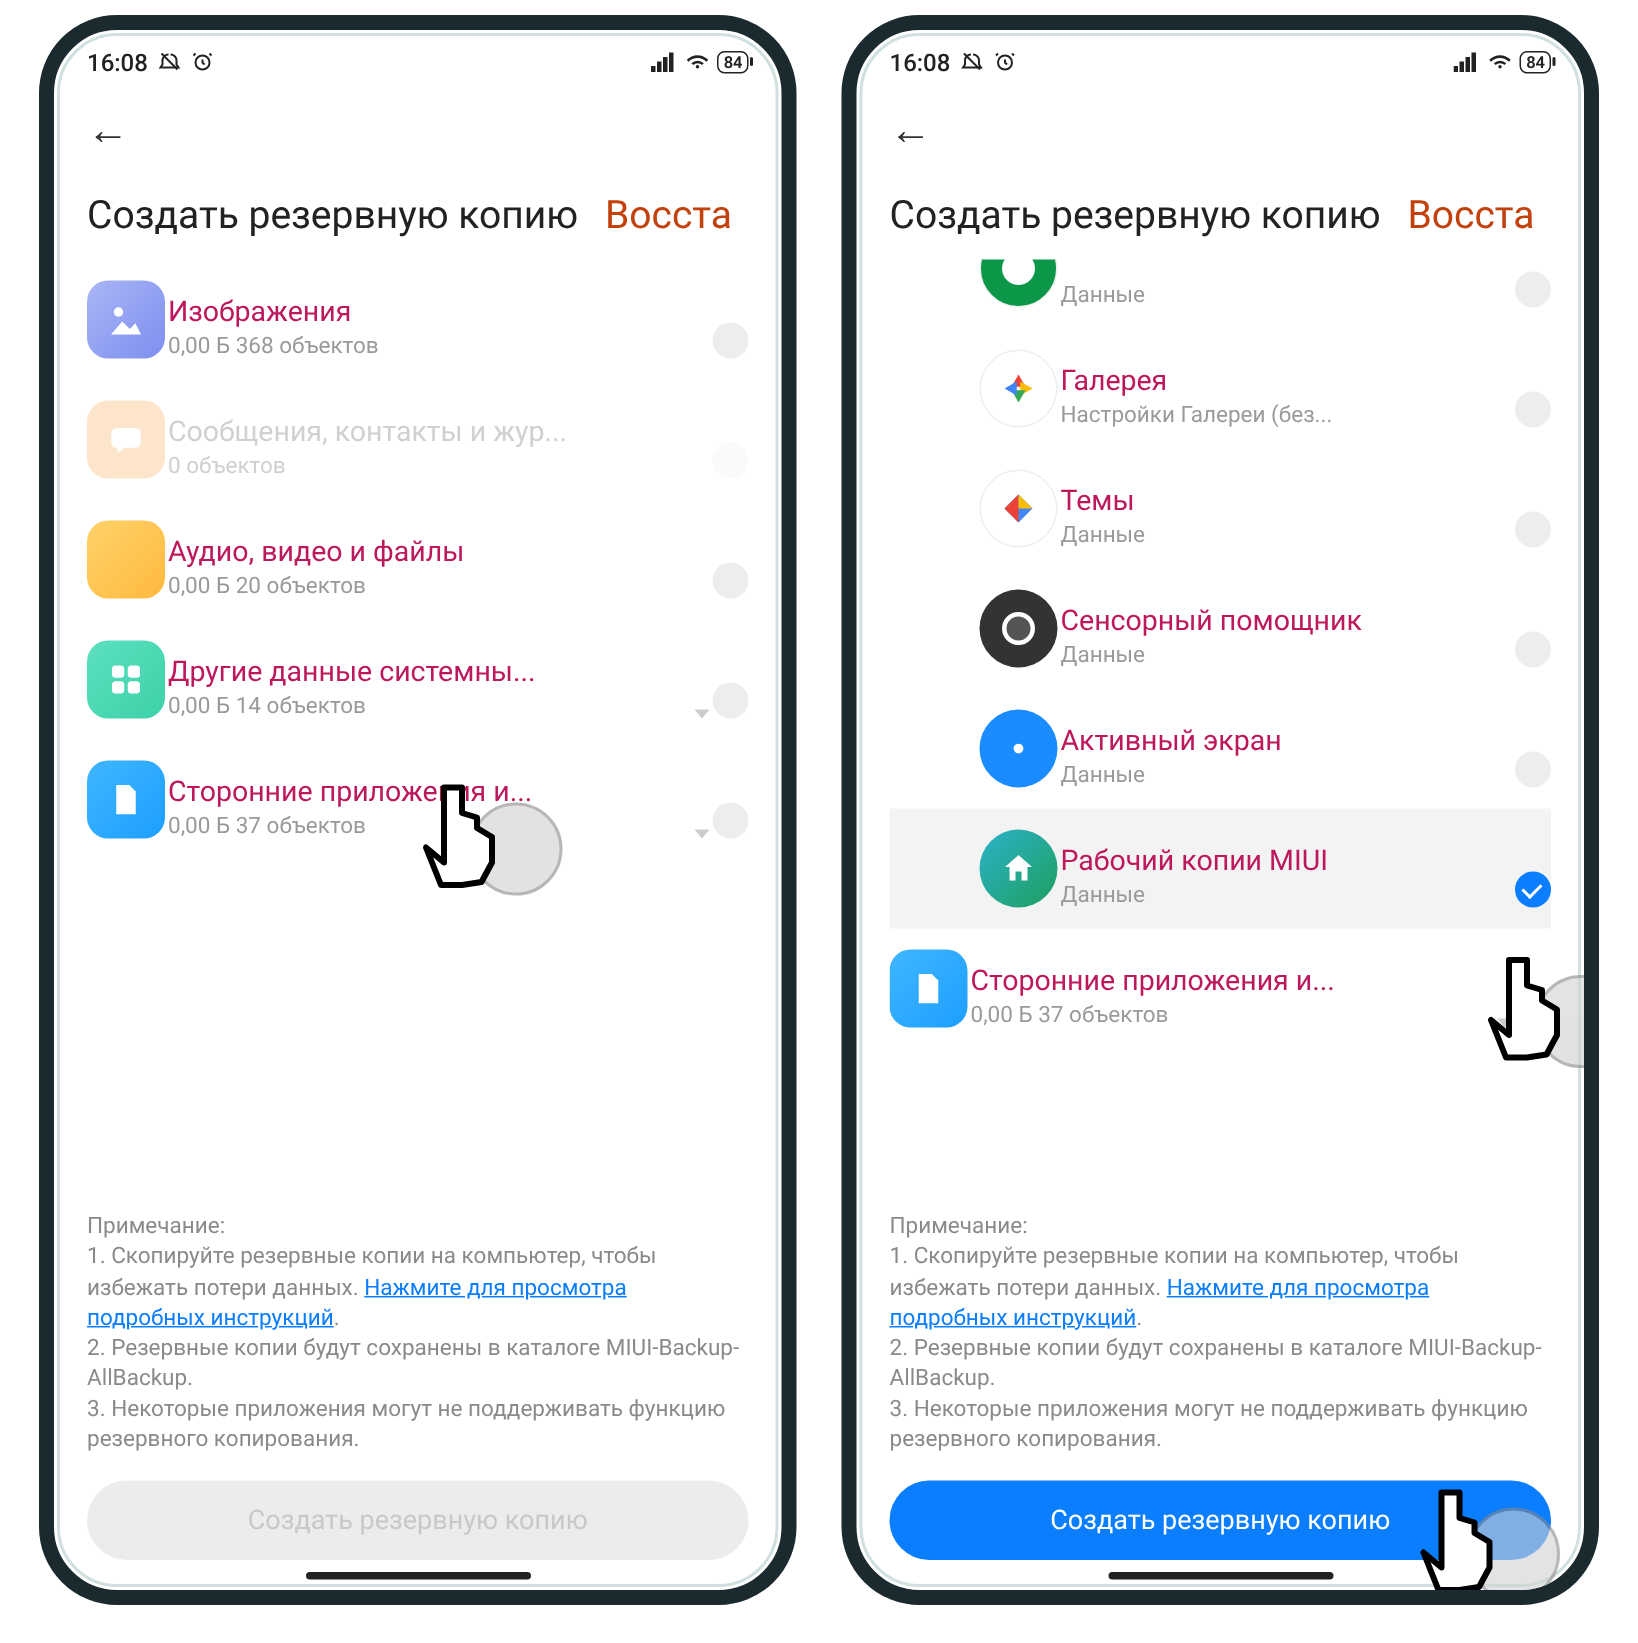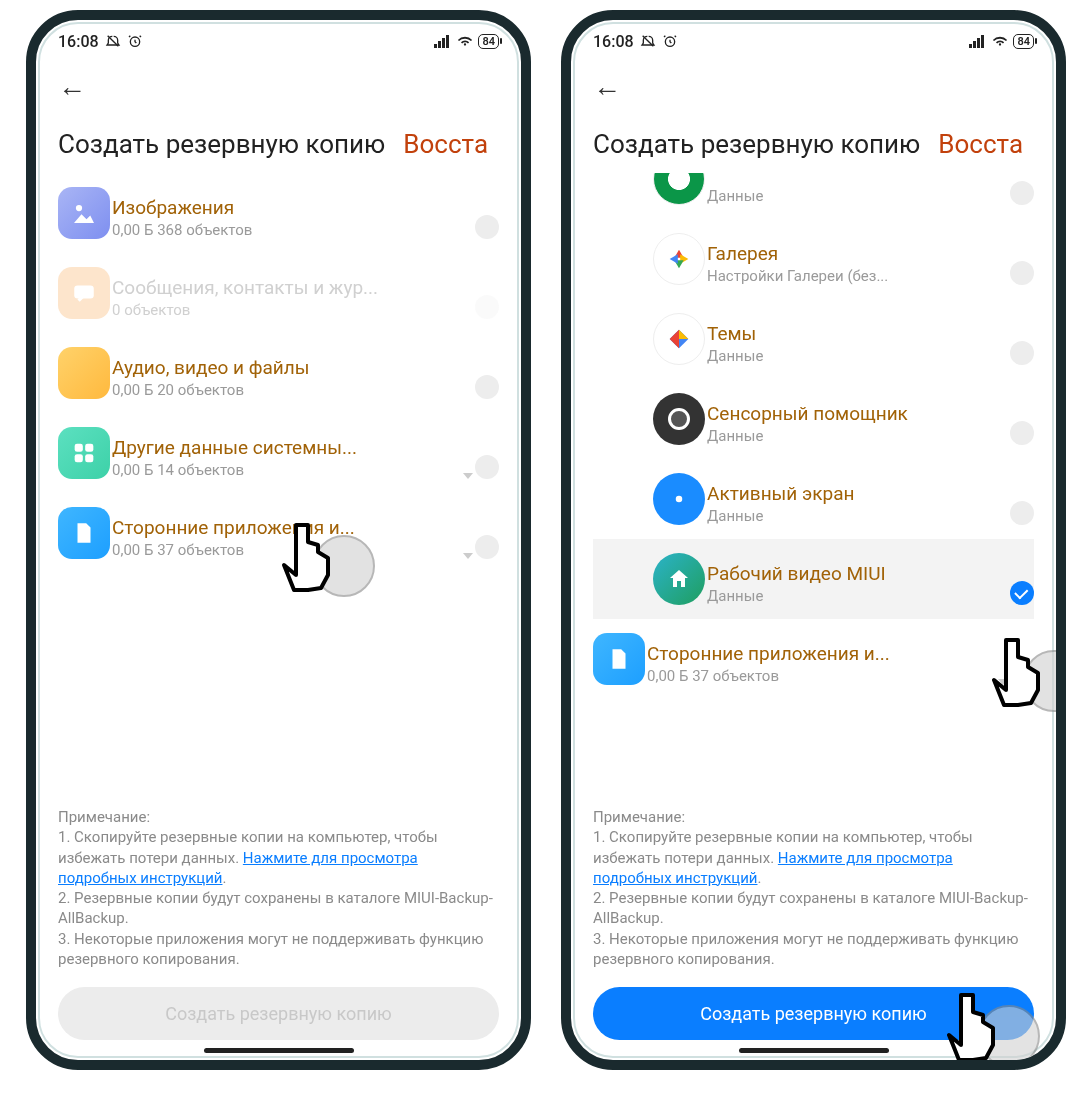--- a/index.html
+++ b/index.html
@@ -86,21 +86,21 @@
     align-items:center;
     justify-content:center;
     color:#fff;
     font-size:24px;
   }
   .icon.circle { border-radius:50%; }
   .icon svg { display:block; }
   .row-text { flex:1; min-width:0; }
   .row-title {
     font-size:19px;
-    color:#a16207;
+    color:#be185d;
     white-space:nowrap;
     overflow:hidden;
     text-overflow:ellipsis;
   }
   .row-sub {
     font-size:15px;
     color:#9a9a9a;
     margin-top:2px;
     white-space:nowrap;
     overflow:hidden;
@@ -427,21 +427,21 @@
         <div class="check"></div>
       </div>
 
       <div class="row highlighted" style="padding-left:82px;">
         <div class="icon circle" style="background:linear-gradient(135deg,#2bb3c9,#1f9e5f);">
           <svg width="24" height="24" viewBox="0 0 24 24" fill="#fff">
               <path d="M12 3l9 8h-3v9h-4v-6H10v6H6v-9H3z"></path>
             </svg>
         </div>
         <div class="row-text">
-          <div class="row-title">Рабочий видео MIUI</div>
+          <div class="row-title">Рабочий копии MIUI</div>
           <div class="row-sub">Данные</div>
         </div>
         <div class="check on"></div>
       </div>
 
       <div class="row">
         <div class="icon" style="background:linear-gradient(135deg,#3fb6ff,#1d9fff);">
           <svg width="26" height="26" viewBox="0 0 24 24" fill="#fff">
               <path d="M6 3h8l4 4v14H6z"></path>
             </svg>

